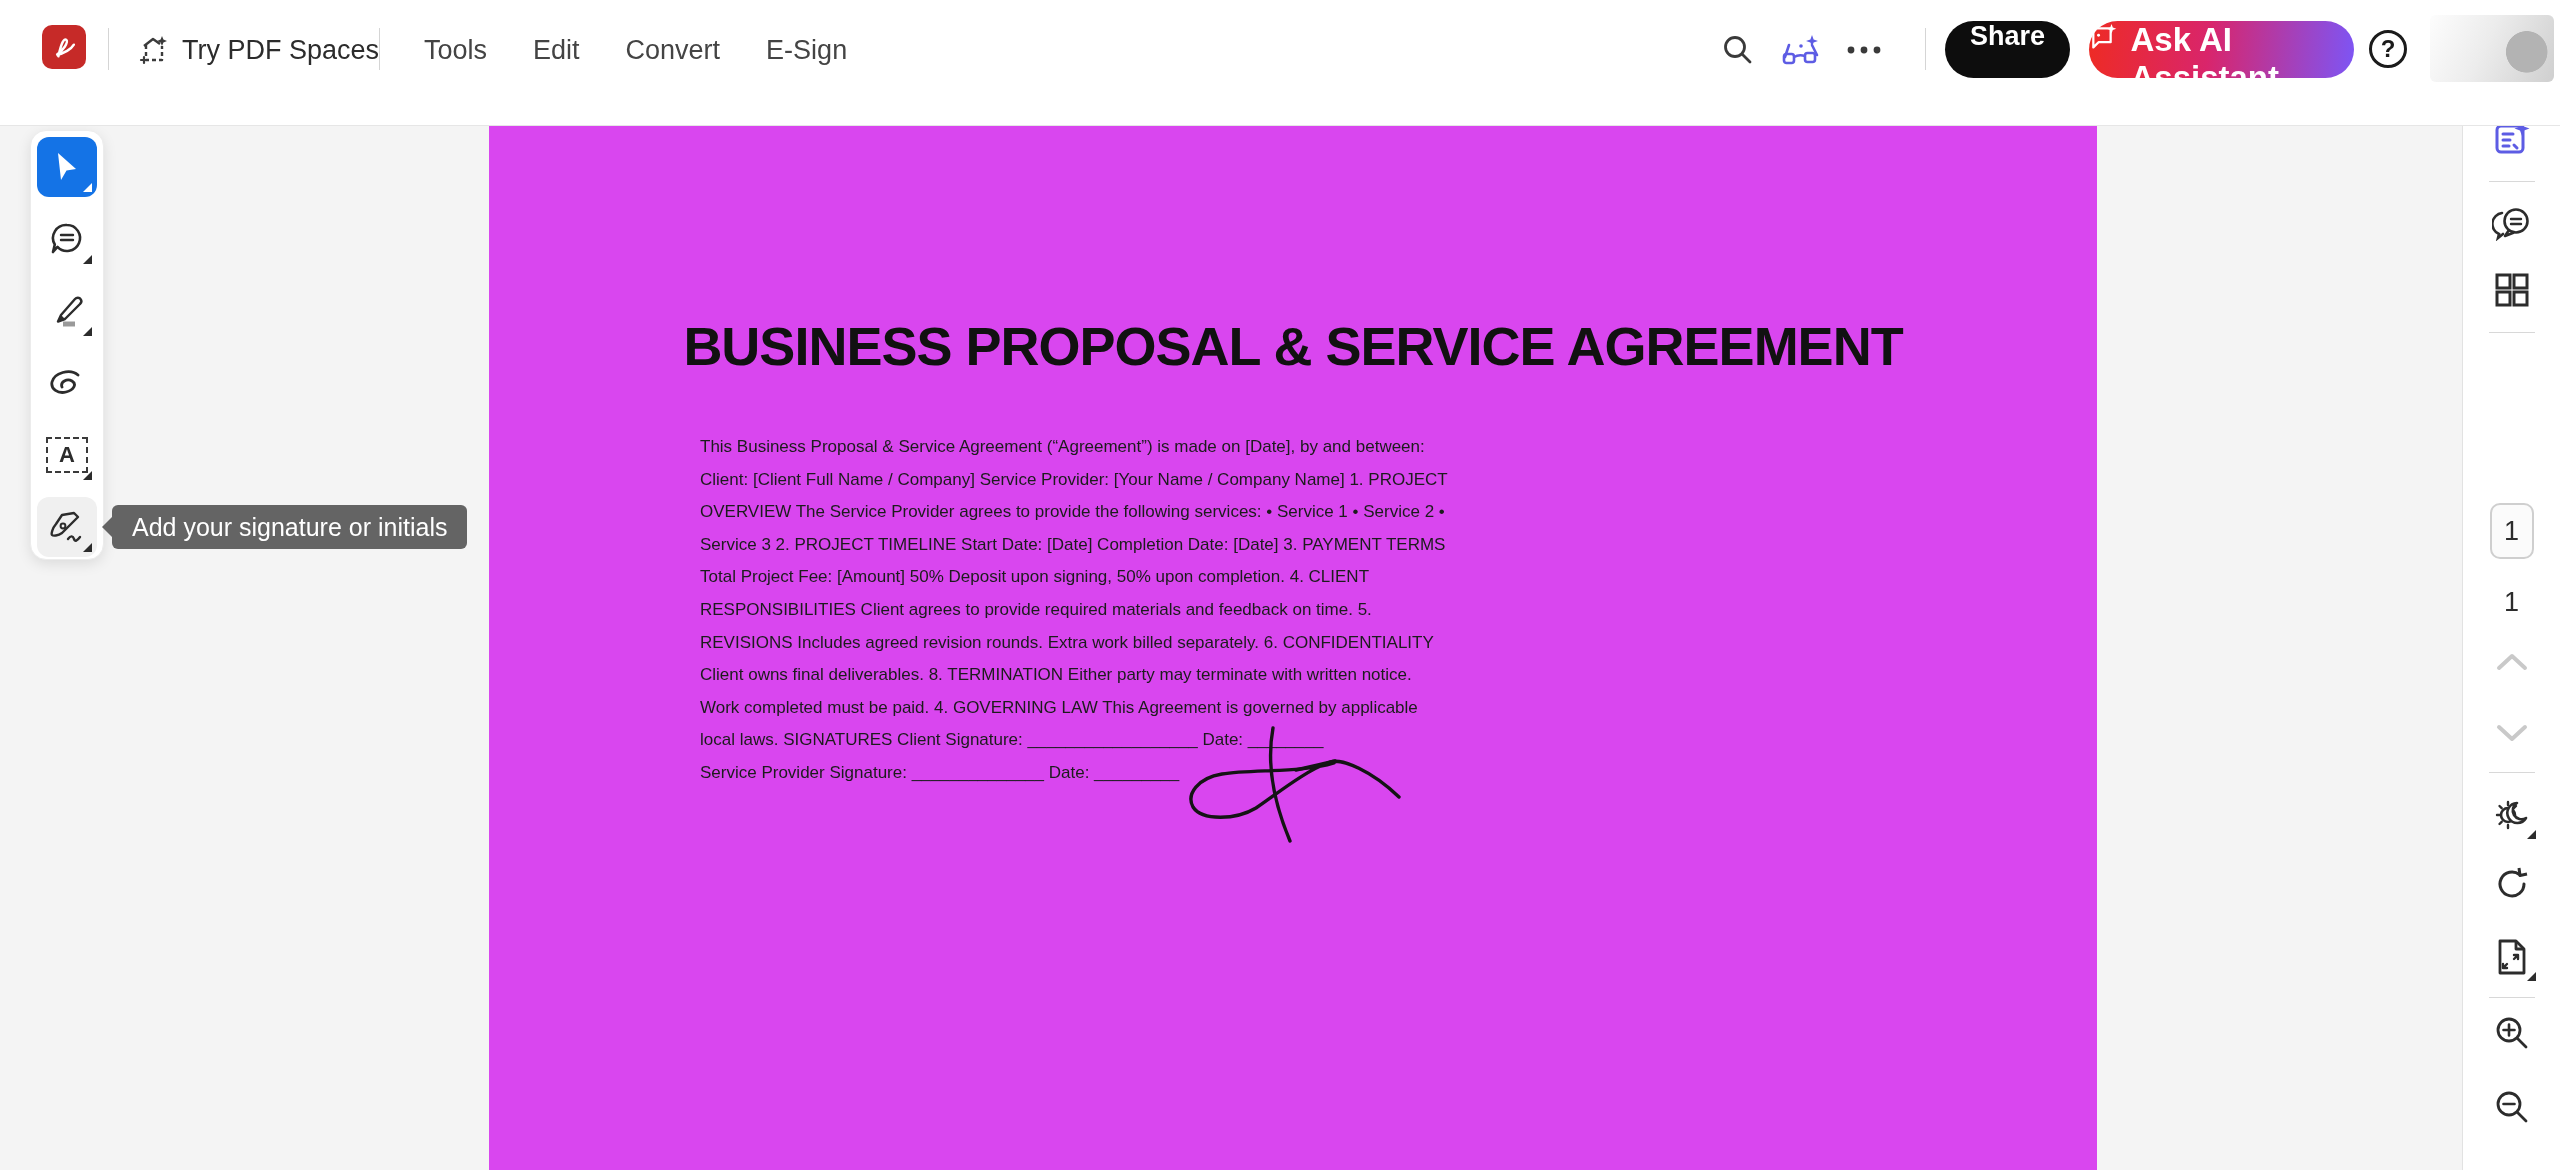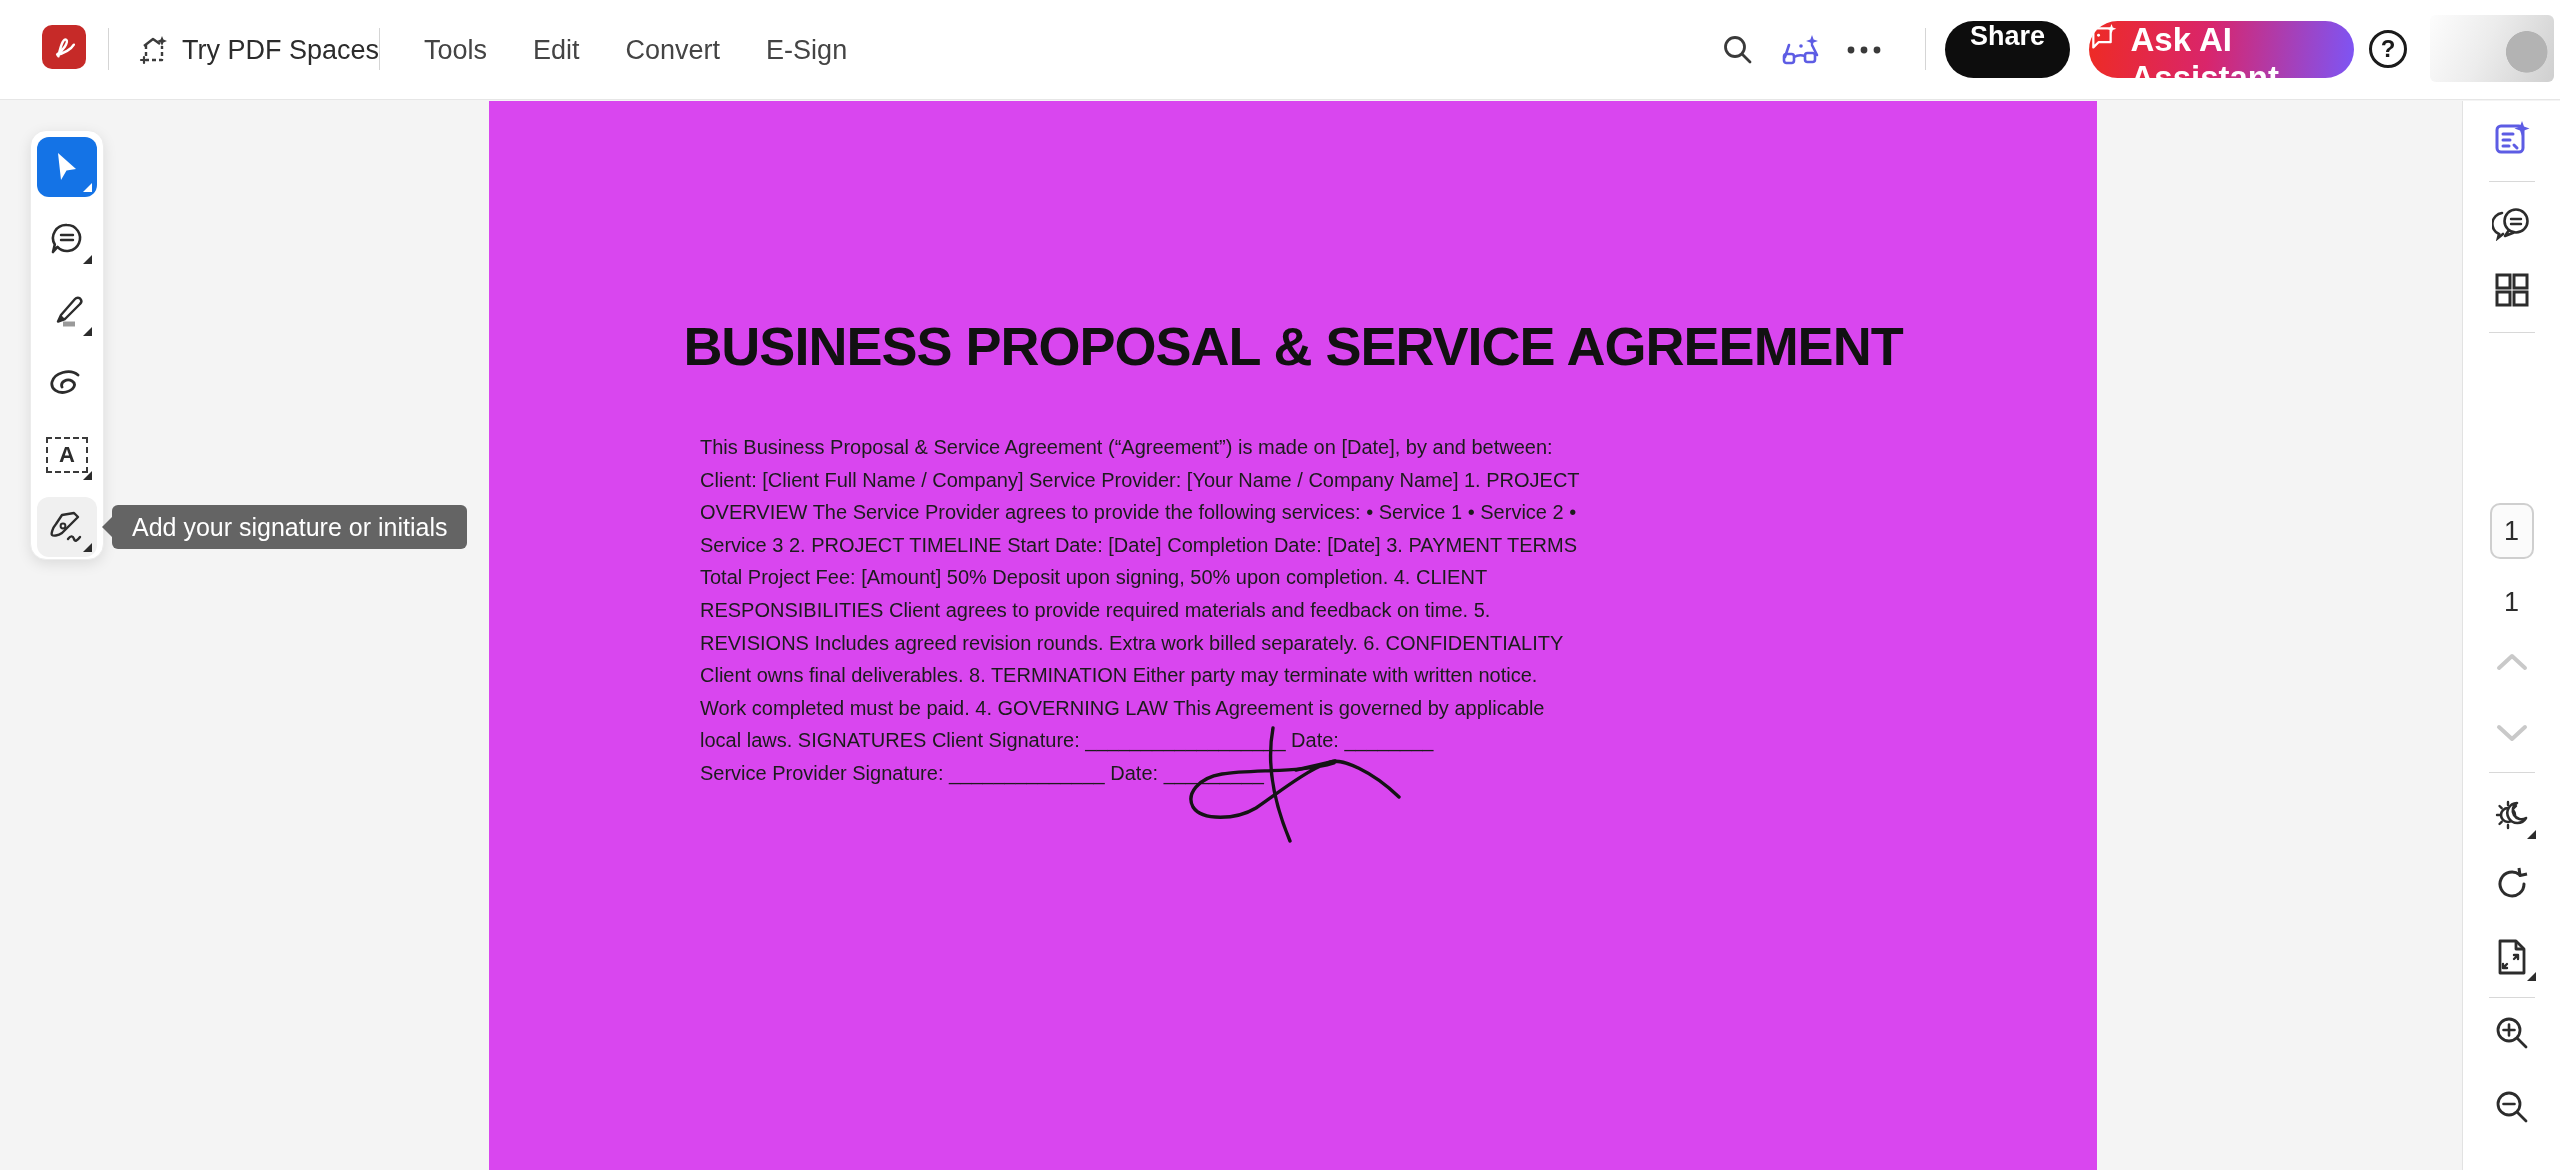--- a/index.html
+++ b/index.html
@@ -1,20 +1,20 @@
 <!DOCTYPE html>
 <html><head>
 <meta charset="utf-8">
 <style>
   * { margin:0; padding:0; box-sizing:border-box; }
   html,body { width:2560px; height:1170px; font-family:"Liberation Sans", sans-serif; background:#f4f4f4; overflow:hidden; }
   .app { position:relative; width:2560px; height:1170px; }
 
   
-  .topbar { position:absolute; left:0; top:0; width:2560px; height:100px; background:#ffffff; border-bottom:1px solid #e6e6e6; z-index:30; }
+  .topbar { position:absolute; left:0; top:0; width:2560px; height:126px; background:#ffffff; border-bottom:1px solid #e6e6e6; z-index:30; }
   .logo { position:absolute; left:42px; top:25px; width:44px; height:44px; border-radius:10px; background:#c62a28; display:flex; align-items:center; justify-content:center; cursor:pointer; }
   .vdiv { position:absolute; top:28px; width:1px; height:42px; background:#d5d5d5; }
   .spaces-btn { position:absolute; left:136px; top:22px; height:56px; display:flex; align-items:center; gap:12px; color:#2c2c2c; font-size:27px; cursor:pointer; }
   .menu-row { position:absolute; left:424px; top:0; height:100px; display:flex; align-items:center; gap:46px;text-align:center; }
   .menu-item { font-size:27px; color:#444444; cursor:pointer; }
   .crumb { position:absolute; left:1038px; top:0; height:100px; display:flex; align-items:center; gap:14px; }
   .crumb-root { font-size:26px; color:#4b4b4b; cursor:pointer; }
   .crumb-sep { font-size:26px; color:#6e6e6e; }
   .crumb-file { font-size:28px; font-weight:700; color:#2c2c2c; }
   .crumb-type { font-size:22px; color:#6e6e6e; margin-left:4px; }
@@ -38,21 +38,21 @@
   .corner.white { border-bottom-color:#ffffff; }
   .textbox-ico { width:42px; height:36px; border:2.5px dashed #3a3a3a; display:flex; align-items:center; justify-content:center; font-weight:700; font-size:22px; color:#2c2c2c; }
   .tooltip { position:absolute; left:112px; top:505px; height:44px; padding:0 20px; background:#646464; border-radius:6px; color:#ffffff; font-size:25px; display:flex; align-items:center; white-space:nowrap; z-index:25; }
   .tooltip .arrow { position:absolute; left:-10px; top:12px; width:0; height:0; border-top:10px solid transparent; border-bottom:10px solid transparent; border-right:10px solid #646464; }
 
   
   .canvas { position:absolute; left:0; top:101px; width:2462px; height:1069px; background:#f4f4f4; }
   .page { position:absolute; left:489px; top:101px; width:1608px; height:1069px; background:#d946ef; }
   .doc-title { position:absolute; left:0; top:214px; width:1608px; text-align:center; font-size:54px; font-weight:700; letter-spacing:-1px; color:#111111; }
   .doc-body { position:absolute; left:211px; top:330px; width:1200px; }
-  .doc-line { font-size:20px; color:#1c1c1c; line-height:32.6px; white-space:nowrap; }
+  .doc-line { font-size:17px; color:#1c1c1c; line-height:32.6px; white-space:nowrap; }
   .sig-svg { position:absolute; left:691px; top:599px; z-index:5; }
 
   
   .rrail { position:absolute; left:2462px; top:101px; width:98px; height:1069px; background:#ffffff; border-left:1px solid #e2e2e2; z-index:20; }
   .rbtn { position:absolute; left:50%; transform:translateX(-50%); width:56px; height:56px; display:flex; align-items:center; justify-content:center; cursor:pointer; }
   .hdiv { position:absolute; left:50%; transform:translateX(-50%); width:46px; height:1px; background:#d8d8d8; }
   .pagebox { position:absolute; left:50%; transform:translateX(-50%); top:402px; width:44px; height:56px; background:#fbfbfb; border:2px solid #cfcfcf; border-radius:10px; display:flex; align-items:center; justify-content:center; font-size:27px; color:#2c2c2c; cursor:text; }
   .pagetotal { position:absolute; left:50%; transform:translateX(-50%); top:486px; font-size:27px; color:#2c2c2c; }
   .rcorner { position:absolute; right:4px; bottom:4px; width:0; height:0; border-left:9px solid transparent; border-bottom:9px solid #2c2c2c; }
 </style>

